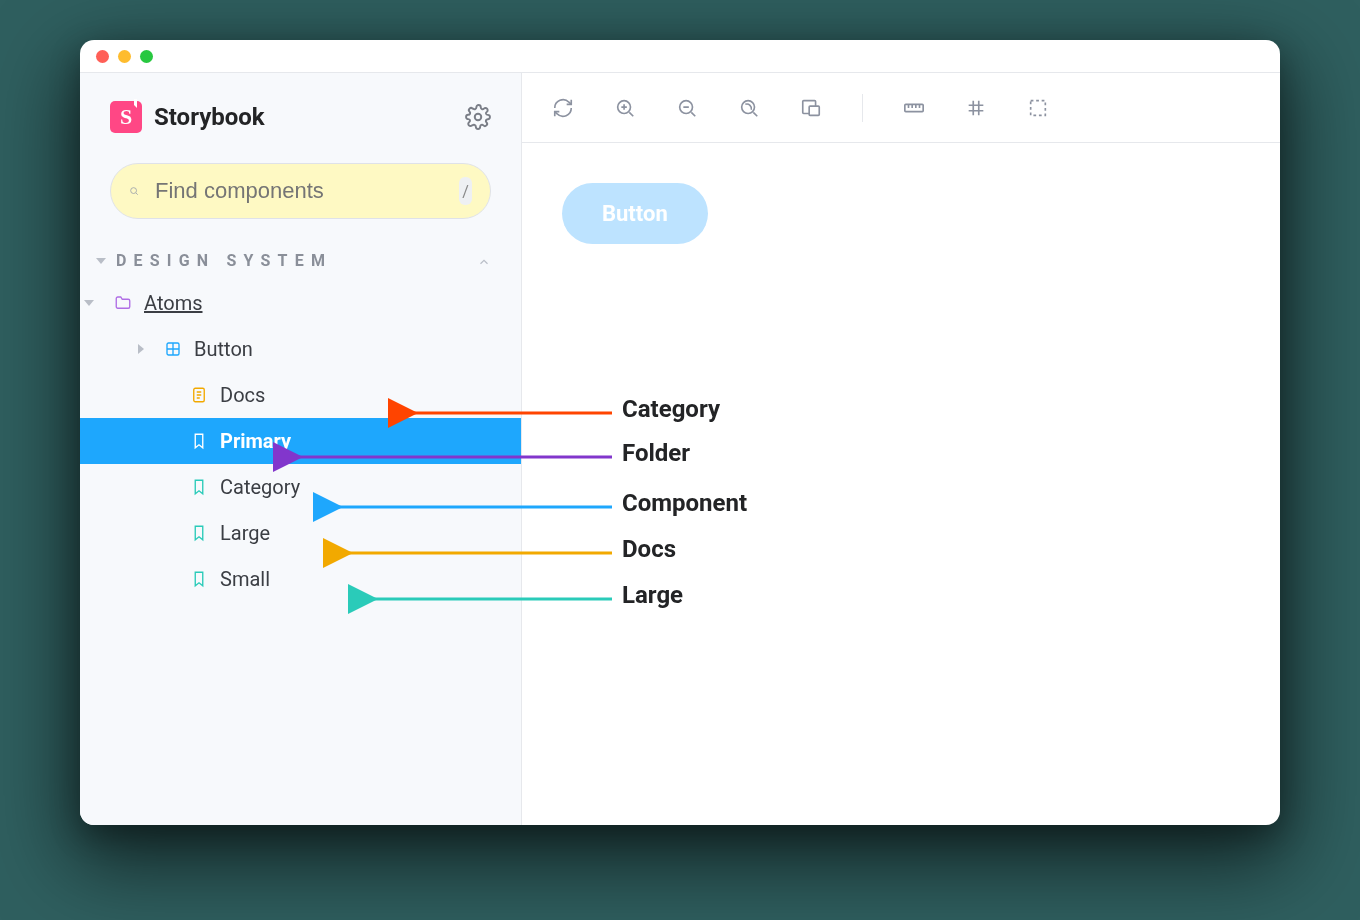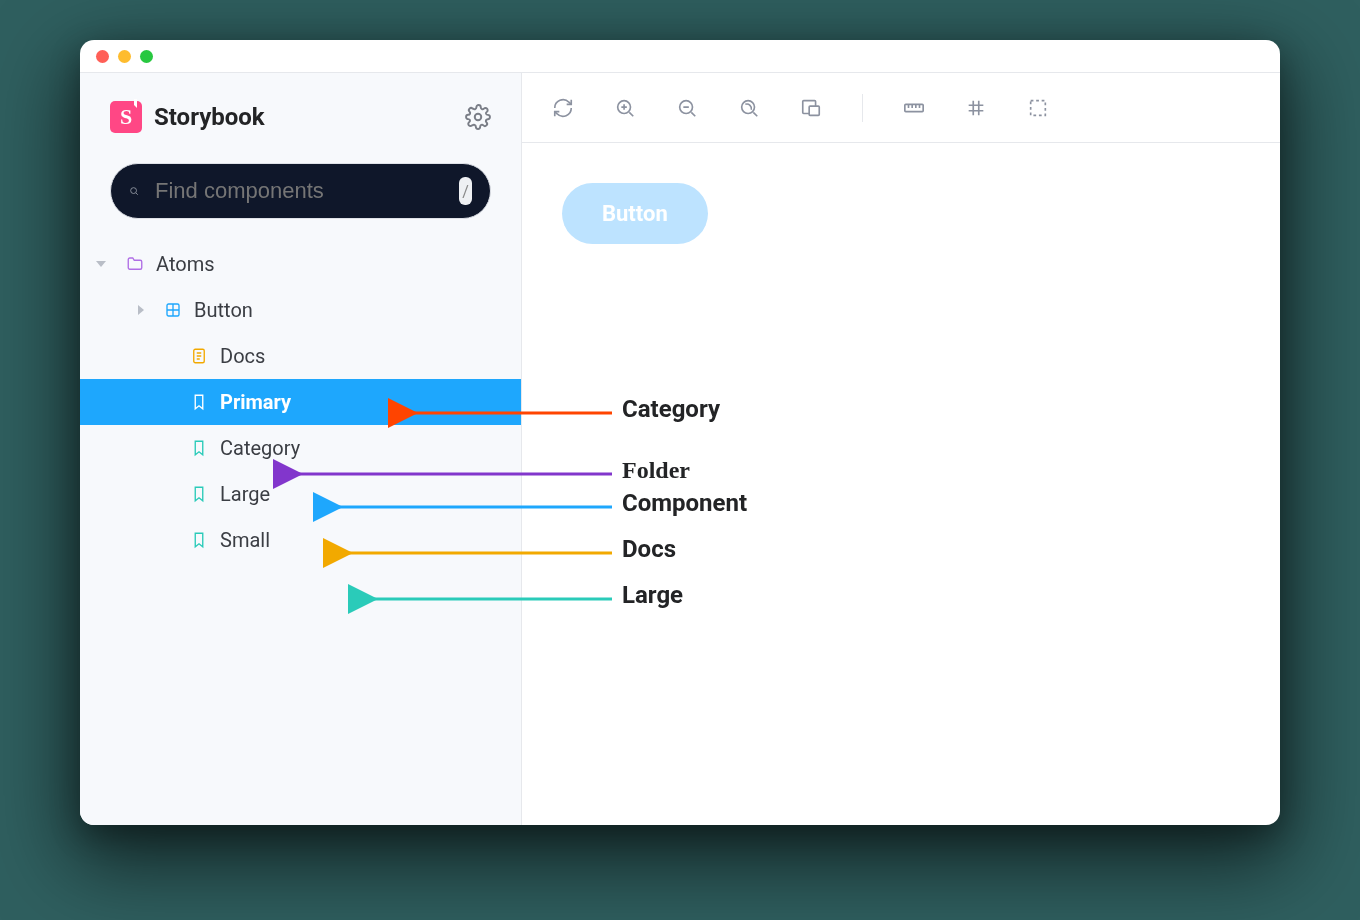--- a/index.html
+++ b/index.html
@@ -32,31 +32,31 @@
   .dot{width:13px;height:13px;border-radius:50%;}
   .dot.red{background:#ff5f57;} .dot.yel{background:#febc2e;} .dot.grn{background:#28c840;}
   .body{position:absolute; top:32px; left:0; right:0; bottom:0; display:flex;}
   .sidebar{width:442px; background:var(--panel); border-right:1px solid var(--border); border-top:1px solid var(--border); display:flex; flex-direction:column;}
   .brand{display:flex; align-items:center; justify-content:space-between; padding:28px 30px 10px 30px;}
   .brand-left{display:flex; align-items:center; gap:12px;}
   .brand-logo{width:32px;height:32px;background:var(--pink); border-radius:5px; display:flex;align-items:center;justify-content:center;color:#fff;font-weight:700;font-size:22px;font-family:Georgia,serif; position:relative;}
   .brand-logo::after{content:""; position:absolute; top:-2px; right:5px; width:6px; height:6px; border-right:3px solid #fff; border-bottom:3px solid transparent;}
   .brand-title{font-size:24px;font-weight:700;color:#232426;}
   .gear{width:26px;height:26px;color:#7a7e87;}
-  .search{margin:20px 30px 22px 30px; height:56px; border:1px solid #dfe2e8; border-radius:32px; display:flex; align-items:center; padding:0 18px; color:#888; gap:14px; background:#0f172a;}
+  .search{margin:20px 30px 22px 30px; height:56px; border:1px solid #dfe2e8; border-radius:32px; display:flex; align-items:center; padding:0 18px; color:#888; gap:14px; background:#fef9c3;}
   .search input{flex:1; border:none; outline:none; background:transparent; font-size:22px; color:#888;}
   .search .kbd{background:#eef0f3;color:#888; border-radius:6px; width:26px;height:28px;display:flex;align-items:center;justify-content:center;font-size:16px;}
   .search svg{width:20px;height:20px;color:#9aa0aa;}
   .cat-row{display:flex;align-items:center; padding:10px 30px 10px 16px; color:#8a8f99;}
   .tri{width:0;height:0;border-left:5px solid transparent;border-right:5px solid transparent;border-top:6px solid #b9bec7; margin-right:10px;}
   .tri.right{border-top:5px solid transparent;border-bottom:5px solid transparent;border-left:6px solid #b9bec7;border-right:none;height:0;width:0;}
   .cat-label{flex:1; letter-spacing:.45em; font-size:16px; font-weight:700;}
   .caret-up{width:14px;height:14px;color:#b9bec7;}
   .row{display:flex;align-items:center;height:46px;padding-left:16px;color:#3b3e44;font-size:20px;}
-  .indent1{padding-left:16px;} .indent2{padding-left:58px;} .indent3{padding-left:100px;}
+  .indent1{padding-left:4px;text-decoration:underline;} .indent2{padding-left:58px;} .indent3{padding-left:100px;}
   .row svg.ico{width:18px;height:18px;margin:0 12px 0 10px;flex:none;}
   .row.selected{background:var(--blue); color:#fff; font-weight:700;}
   .row.selected svg.ico{color:#fff;}
   .fold-ic{color:var(--folder);} .comp-ic{color:var(--comp);} .doc-ic{color:var(--orange);} .story-ic{color:var(--teal);}
   .label{font-size:20px;}
   
   .main{flex:1; position:relative; border-top:1px solid var(--border);}
   .toolbar{height:70px; display:flex; align-items:center; gap:40px; padding:0 30px; color:#8c92a0; border-bottom:1px solid var(--border);}
   .toolbar .tb{width:22px;height:22px;display:flex;align-items:center;justify-content:center;}
   .toolbar .sep{width:1px;height:28px;background:var(--border);}
@@ -95,20 +95,27 @@
 
       <div class="search">
         <svg viewBox="0 0 24 24" fill="none" stroke="currentColor" stroke-width="2">
             <circle cx="11" cy="11" r="7"></circle>
             <path d="m21 21-4.3-4.3"></path>
           </svg>
         <input placeholder="Find components" style="">
         <span class="kbd">/</span>
       </div>
 
+      <div class="cat-row">
+        <span class="tri"></span>
+        <span class="cat-label">DESIGN SYSTEM</span>
+        <span class="caret-up"><svg viewBox="0 0 24 24" fill="none" stroke="currentColor" stroke-width="2">
+              <path d="m6 15 6-6 6 6"></path>
+            </svg></span>
+      </div>
 
       <div class="row indent1">
         <span class="tri"></span>
         <svg class="ico fold-ic" viewBox="0 0 24 24" fill="none" stroke="currentColor" stroke-width="1.8">
             <path d="M3 6a2 2 0 0 1 2-2h4l2 3h8a2 2 0 0 1 2 2v8a2 2 0 0 1-2 2H5a2 2 0 0 1-2-2V6z"></path>
           </svg>
         <span class="label">Atoms</span>
       </div>
 
       <div class="row indent2">
@@ -218,21 +225,21 @@
           <svg width="220" height="20" overflow="visible">
               <defs>
                 <marker id="ah1" markerWidth="10" markerHeight="10" refX="2" refY="5" orient="auto">
                   <path d="M10 0 L0 5 L10 10 z" fill="#ff4400"></path>
                 </marker>
               </defs>
               <line x1="210" y1="10" x2="10" y2="10" stroke="#ff4400" stroke-width="3" marker-end="url(#ah1)"></line>
             </svg>
           <span class="ann-label">Category</span>
         </div>
-        <div class="ann" style="left:-235px; top:348px;font-family:Liberation Serif, serif;">
+        <div class="ann" style="left:-235px; top:330px;">
           <svg width="335" height="20" overflow="visible">
               <defs>
                 <marker id="ah2" markerWidth="10" markerHeight="10" refX="2" refY="5" orient="auto">
                   <path d="M10 0 L0 5 L10 10 z" fill="#8236cc"></path>
                 </marker>
               </defs>
               <line x1="325" y1="10" x2="10" y2="10" stroke="#8236cc" stroke-width="3" marker-end="url(#ah2)"></line>
             </svg>
           <span class="ann-label">Folder</span>
         </div>

